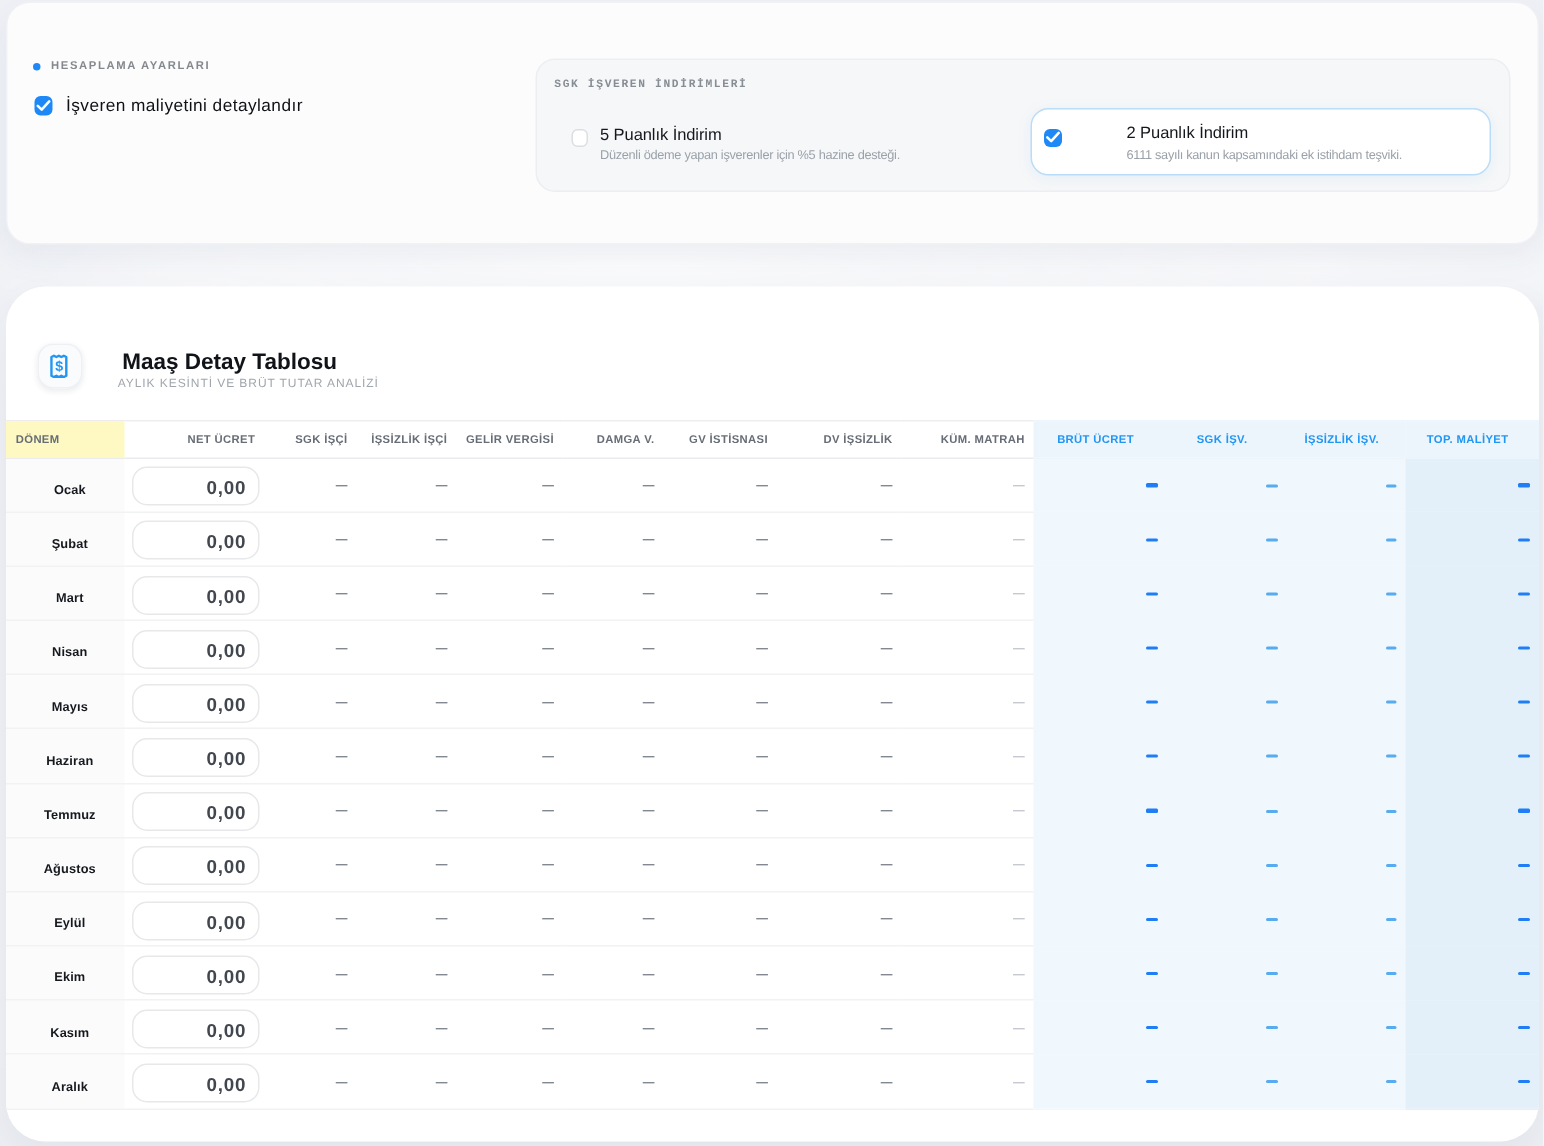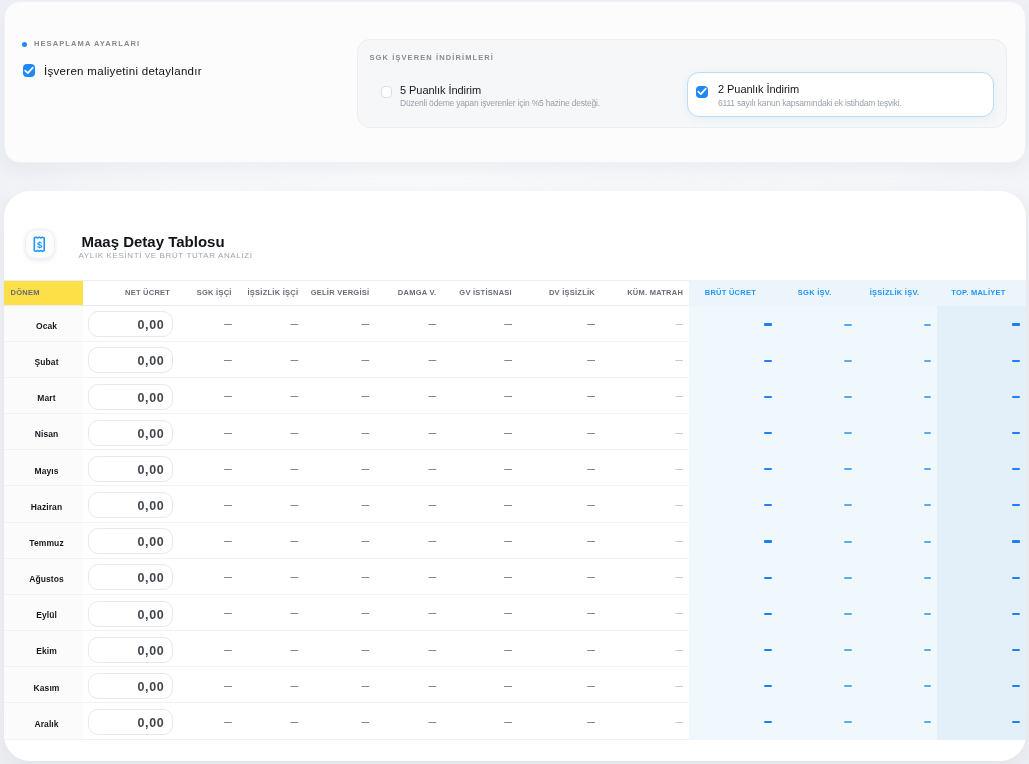--- a/index.html
+++ b/index.html
@@ -27,48 +27,48 @@
 .dot { position:absolute; left:17px; top:39.5px; width:5px; height:5px; border-radius:50%; background:#1e88f7; }
 .cb { display:inline-block; width:12px; height:13px; border-radius:4px; background:#1e88f7; position:relative; }
 .cb svg { position:absolute; left:1px; top:2px; }
 .cb.un { background:#fff; border:1px solid #dcdee2; }
 .chk-row { position:absolute; left:18.5px; top:62px; }
 .chk-row .cb { position:absolute; left:0; top:0; }
 .chk-row .lbl { position:absolute; left:21px; top:0.5px; font-size:11.5px; letter-spacing:0.3px; color:#0f1115; white-space:nowrap; line-height:12px; }
 
 .sgk { position:absolute; left:352px; top:36.5px; width:650px; height:89px;
   background:#f6f7f8; border:1px solid #eceef1; border-radius:13px; }
-.sgk-title { position:absolute; left:12px; top:13px; font-size:7.5px; font-weight:bold; letter-spacing:1.1px; color:#878d94; }
+.sgk-title { position:absolute; left:12px; top:13px; font-size:7.5px; font-weight:bold; letter-spacing:1.1px; color:#878d94;font-family:Liberation Mono, monospace; }
 .opt-t { font-size:11px; font-weight:normal; letter-spacing:-0.05px; color:#14171c; line-height:13px; }
 .opt-d { font-size:8.5px; letter-spacing:-0.2px; color:#9aa1a9; line-height:10px; margin-top:1.5px; }
 .opt1 { position:absolute; left:23px; top:44px; }
 .opt1 .cb { position:absolute; left:0; top:2.5px; width:11.5px; height:11.5px; }
 .opt1 .txts { margin-left:19.5px; }
 .opt2 { position:absolute; left:329.5px; top:32.5px; width:307px; height:44.5px; background:#fff;
-  border:1px solid #b9dcf8; border-radius:12px; box-shadow:0 2px 10px rgba(33,150,243,.08); }
+  border:1px solid #b9dcf8; border-radius:12px; box-shadow:0 2px 10px rgba(33,150,243,.08);padding-left:33px; }
 .opt2 .cb { position:absolute; left:7.5px; top:12.5px; width:12px; height:12px; }
 .opt2 .cb svg { left:1px; top:1.5px; }
 .opt2 .txts { margin-left:30px; margin-top:10px; }
 
 .card-tbl { position:absolute; left:3.5px; top:190.5px; width:1022px; height:570px;
   background:#fff; border-radius:26px; box-shadow:0 12px 26px rgba(45,60,90,.06); overflow:hidden; }
 .thead-block { position:relative; height:89.5px; }
 .ticon { position:absolute; left:21px; top:38px; width:30px; height:30.5px; border-radius:10.5px;
   background:#fafbfc; box-shadow:0 1.5px 4px rgba(30,40,60,.10), inset 0 0 0 1px rgba(235,238,242,.8); }
 .ticon svg { position:absolute; left:8.6px; top:7px; }
 .t1 { position:absolute; left:78px; top:43.5px; font-size:15px; font-weight:bold; color:#101318; line-height:16px; }
 .t2 { position:absolute; left:75px; top:60px; font-size:8px; color:#a0a6ad; letter-spacing:0.62px; line-height:9px; }
 table { border-collapse:collapse; table-layout:fixed; width:1022px; }
 col.c1{width:79px;} col.c2{width:93.5px;} col.c3{width:61.5px;} col.c4{width:66.5px;}
 col.c5{width:71px;} col.c6{width:67px;} col.c7{width:75.5px;} col.c8{width:83px;}
 col.c9{width:88px;} col.c10{width:88.5px;} col.c11{width:80px;} col.c12{width:79.5px;} col.c13{width:88px;}
 thead th { height:24.5px; border-top:1px solid #ededf0; border-bottom:1px solid #e9ebee;
   font-size:7.5px; font-weight:bold; color:#676d76; letter-spacing:.25px;
   text-align:right; padding:0 6px 0 0; white-space:nowrap; }
-thead th.first { text-align:left; padding-left:7px; background:#fde047; }
+thead th.first { text-align:left; padding-left:7px; background:#fef9c3; }
 thead th.blue { background:#ecf4fc; color:#2196f3; border-top-color:#ecf4fc; border-bottom-color:#ecf4fc;text-align:center; }
 tbody td { height:36.18px; border-bottom:1px solid #f1f2f4; text-align:right; padding:0 6px 0 0; }
 tbody tr td.first { text-align:center; padding:5.5px 0 0 7px; background:#fbfbfc;
   font-size:8.5px; font-weight:bold; letter-spacing:0.1px; color:#15181d; }
 td.b1 { background:#f0f7fd; border-bottom-color:#f0f7fd; }
 td.b2 { background:#e3f0fa; border-bottom-color:#e3f0fa; }
 .dash { font-size:14px; color:#82888f; }
 .dashk { font-size:14px; color:#c6cad0; }
 .dash-bb { display:inline-block; width:8px; height:2.2px; border-radius:1px; background:#1f7ef5; vertical-align:2.5px; }
 .dash-lb { display:inline-block; width:7.5px; height:2px; border-radius:1px; background:#57abf0; vertical-align:2.5px; }

